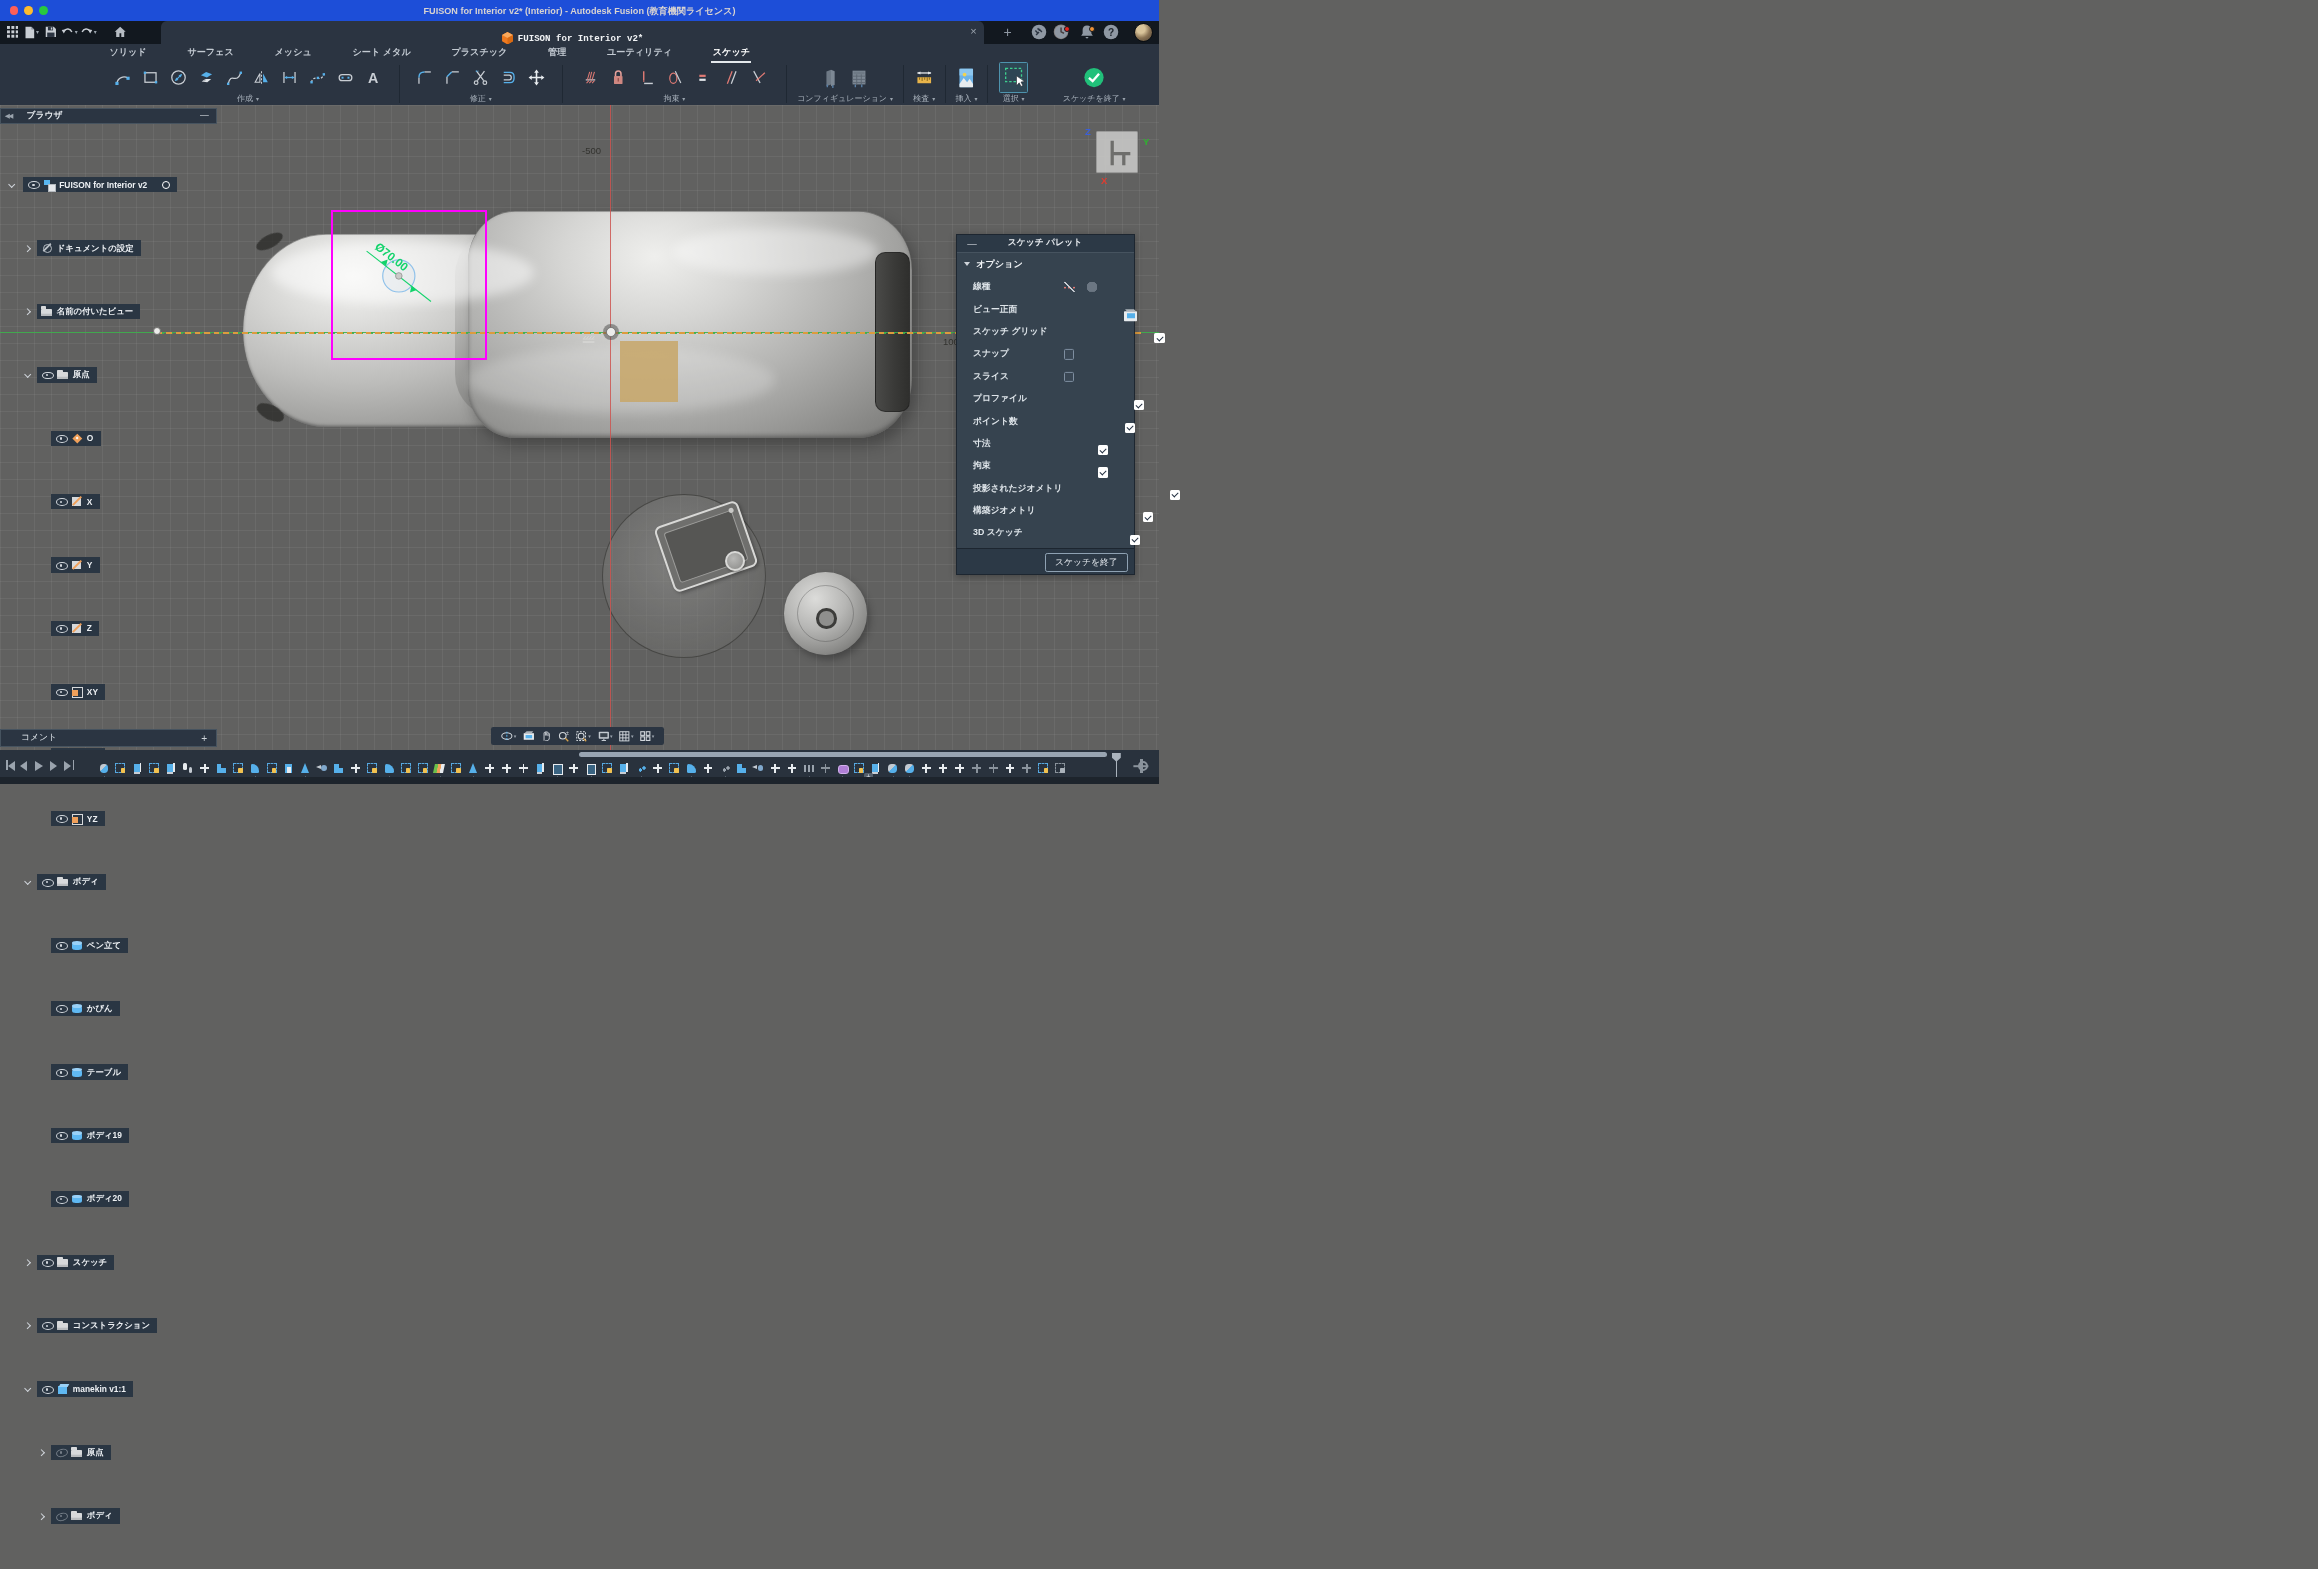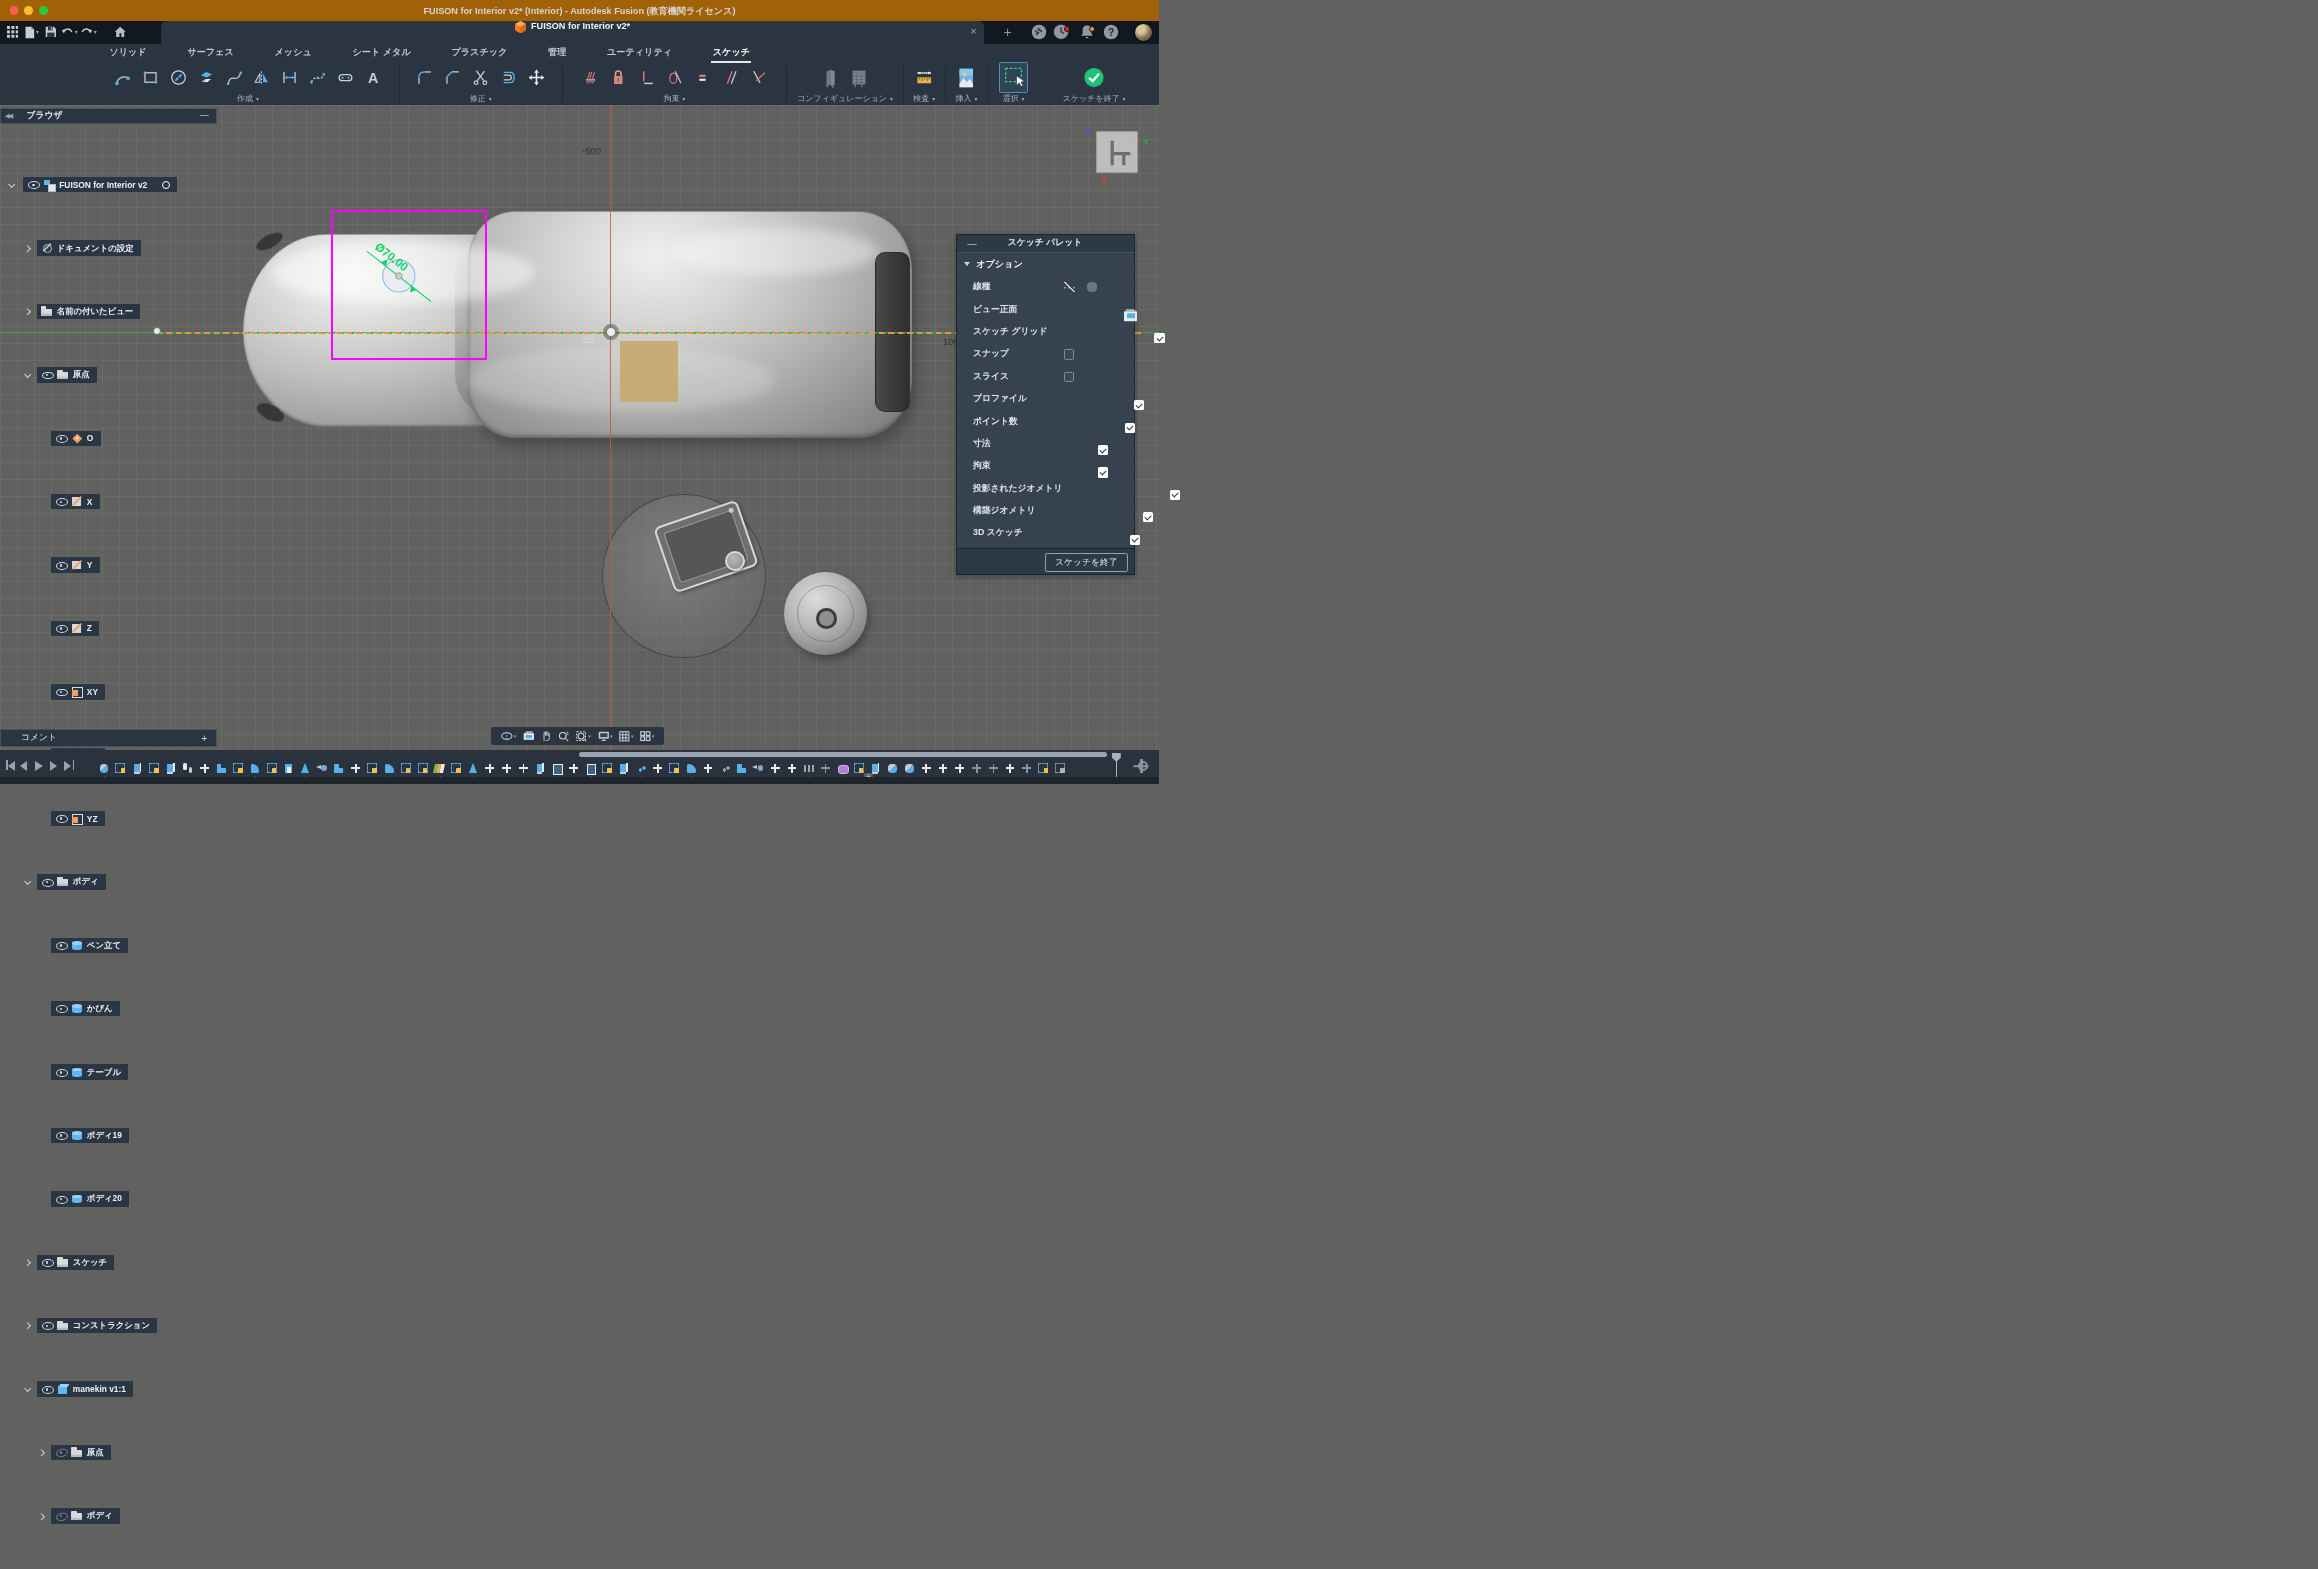--- a/index.html
+++ b/index.html
@@ -1,31 +1,31 @@
 <!DOCTYPE html>
 <html style="font-size:11.7px"><head>
 <meta charset="utf-8">
 <style>
   * { box-sizing: border-box; margin:0; padding:0; }
   html,body { width:1159px; height:785px; overflow:hidden; background:#616160;
     font-family:"Liberation Sans","DejaVu Sans",sans-serif; }
   .abs { position:absolute; }
 
   
-  #titlebar { position:absolute; left:0; top:0; width:1159px; height:38px; background:#a16207; z-index:40;text-decoration:underline;}
+  #titlebar { position:absolute; left:0; top:0; width:1159px; height:38px; background:#1d4ed8; z-index:40;text-decoration:underline;}
   .tl-dot { position:absolute; top:5.9px; width:8.8px; height:8.8px; border-radius:50%; }
   #title-text { position:absolute; width:100%; text-align:center; top:5.1px; font-size:9.1px; color:#d8d3d1; font-weight:bold; }
 
   
   #tabstrip { position:absolute; left:0; top:20.5px; width:1159px; height:23.4px; background:#12181f; z-index:40;}
   .qat { position:absolute; top:2.9px; height:17.6px; display:flex; align-items:center; }
   .qbtn { width:19px; height:17.6px; display:flex; align-items:center; justify-content:center; }
   .caret { font-size:5.9px; color:#9aa3ad; margin-left:0.7px; }
   #doctab { position:absolute; left:161px; top:0; width:823px; height:23.4px; background:#2b3441; border-radius:5.9px 5.9px 0 0; }
-  #doctab-inner { position:absolute; left:0; right:0; top:0; bottom:0; display:flex; align-items:flex-start; justify-content:center; gap:5.1px; }
+  #doctab-inner { position:absolute; left:0; right:0; top:0; bottom:0; display:flex; align-items:flex-end; justify-content:center; gap:5.1px;font-family:Liberation Mono, monospace; }
   #doctab-label { font-size:9.1px; color:#f2f4f6; font-weight:bold; }
   #doctab-close { position:absolute; right:7.3px; top:4.4px; font-size:11px; color:#9aa3ad; line-height:13px; }
   .strip-ico { position:absolute; top:2.9px; width:19px; height:17.6px; display:flex; align-items:center; justify-content:center; }
   .badge { position:absolute; width:6.6px; height:6.6px; border-radius:50%; top:2.2px; right:0.7px; border:0.7px solid #12181f;}
   #avatar { position:absolute; right:5.9px; top:2.2px; width:19px; height:19px; border-radius:50%;
      background:radial-gradient(circle at 35% 30%, #d9c49a 0 25%, #8a7354 55%, #4a3e30 100%); border:0.7px solid #0a0e12;}
 
   
   #ribbon { position:absolute; left:0; top:44px; width:1159px; height:61px; background:#2b3441; z-index:40; }
   #rtabs { display:flex; padding-left:97px; gap:16px; height:17.6px; align-items:center; }

